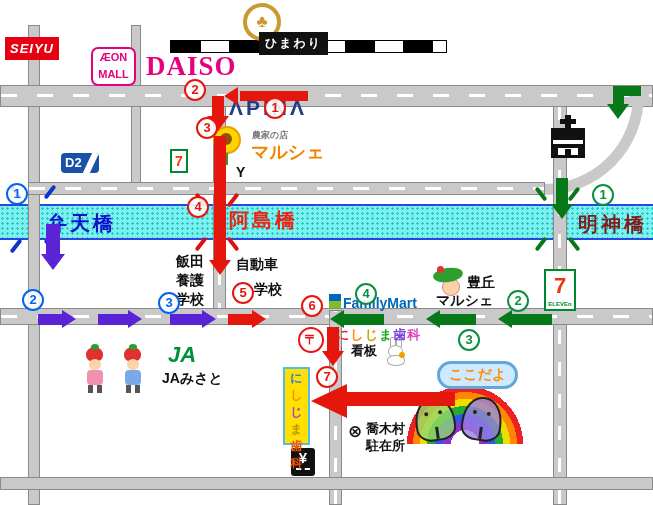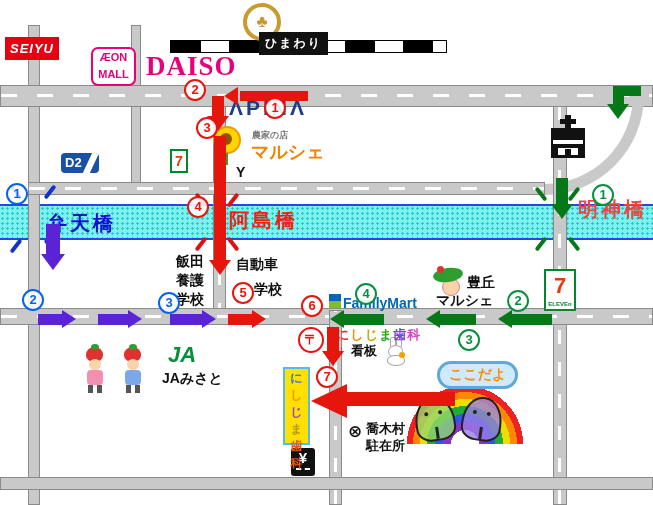--- a/index.html
+++ b/index.html
@@ -154,21 +154,21 @@
     <div style="left:14px;top:0;width:6px;height:14px;"></div>
     <div style="left:9px;top:4px;width:16px;height:5px;"></div>
     <div style="left:0;top:13px;width:34px;height:30px;"></div>
     <div class="w" style="left:2px;top:25px;width:30px;height:4px;"></div>
     <div class="w" style="left:7px;top:33px;width:20px;height:7px;"></div>
     <div style="left:14px;top:34px;width:6px;height:6px;"></div>
   </div>
 
   <div class="bridge" style="left:229px;top:207px;color:#ee2211;">阿島橋</div>
   <div class="bridge" style="left:47px;top:210px;color:#1111cc;">弁天橋</div>
-  <div class="bridge" style="left:578px;top:196px;color:#ef4444;">明神橋</div>
+  <div class="bridge" style="left:578px;top:211px;color:#7f1d1d;">明神橋</div>
 
   <i class="bk" style="left:14px;top:184px;background:#1133cc;transform:rotate(-38deg);"></i>
   <i class="bk" style="left:48px;top:184px;background:#1133cc;transform:rotate(38deg);"></i>
   <i class="bk" style="left:14px;top:238px;background:#1133cc;transform:rotate(38deg);"></i>
   <i class="bk" style="left:48px;top:238px;background:#1133cc;transform:rotate(-38deg);"></i>
   <i class="bk" style="left:199px;top:192px;background:#dd1111;transform:rotate(-38deg);"></i>
   <i class="bk" style="left:231px;top:192px;background:#dd1111;transform:rotate(38deg);"></i>
   <i class="bk" style="left:199px;top:236px;background:#dd1111;transform:rotate(38deg);"></i>
   <i class="bk" style="left:231px;top:236px;background:#dd1111;transform:rotate(-38deg);"></i>
   <i class="bk" style="left:539px;top:186px;background:#067818;transform:rotate(-38deg);"></i>

